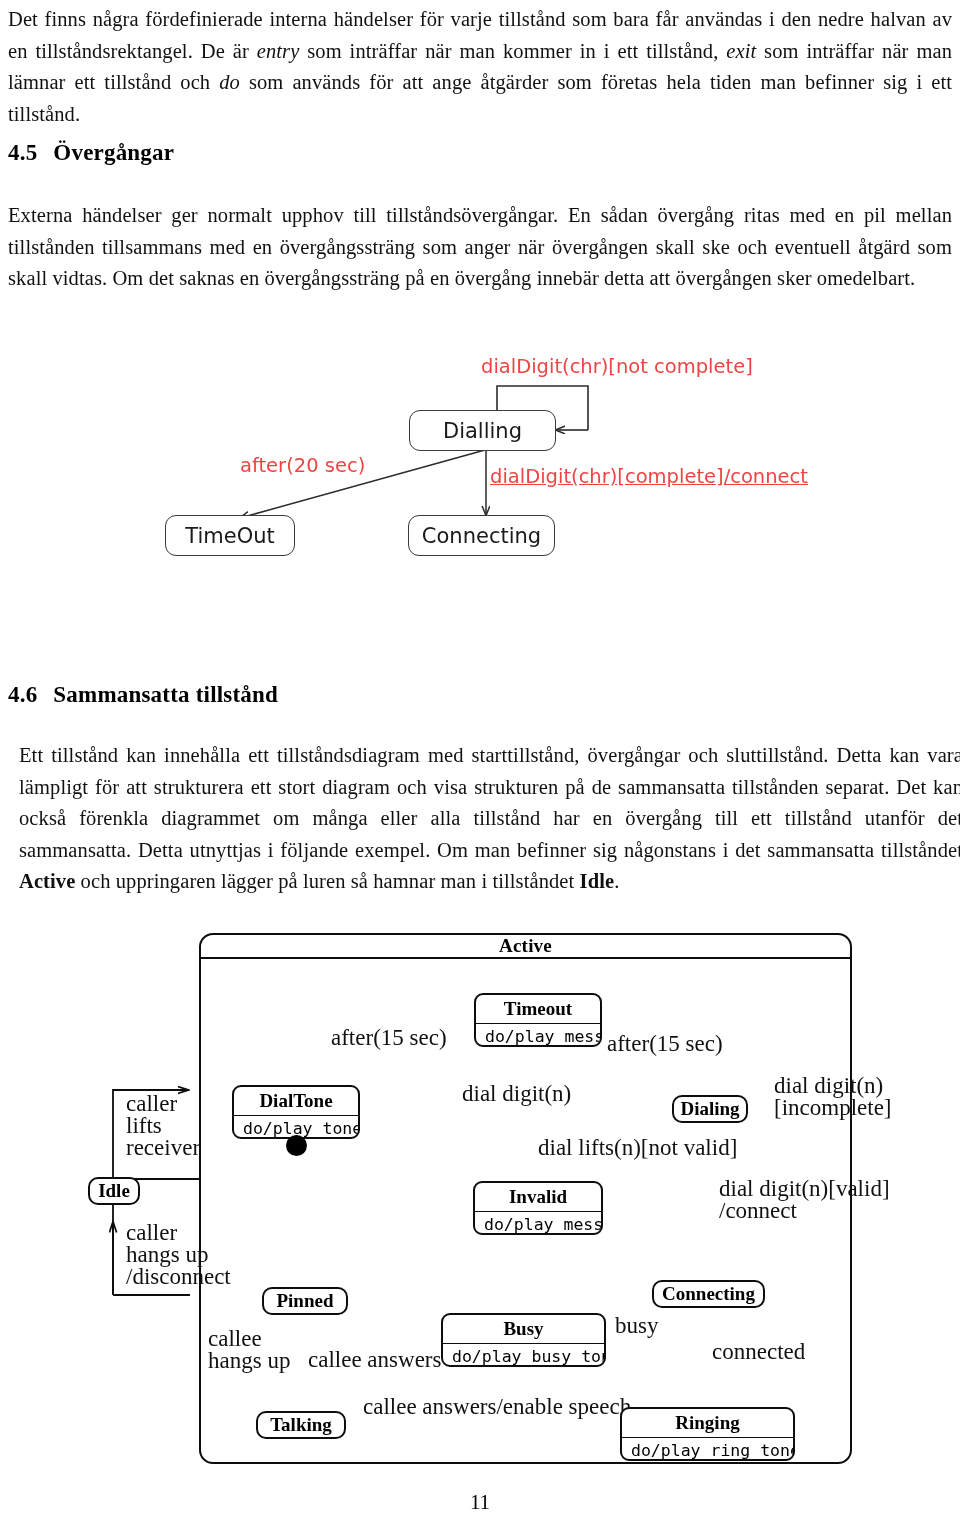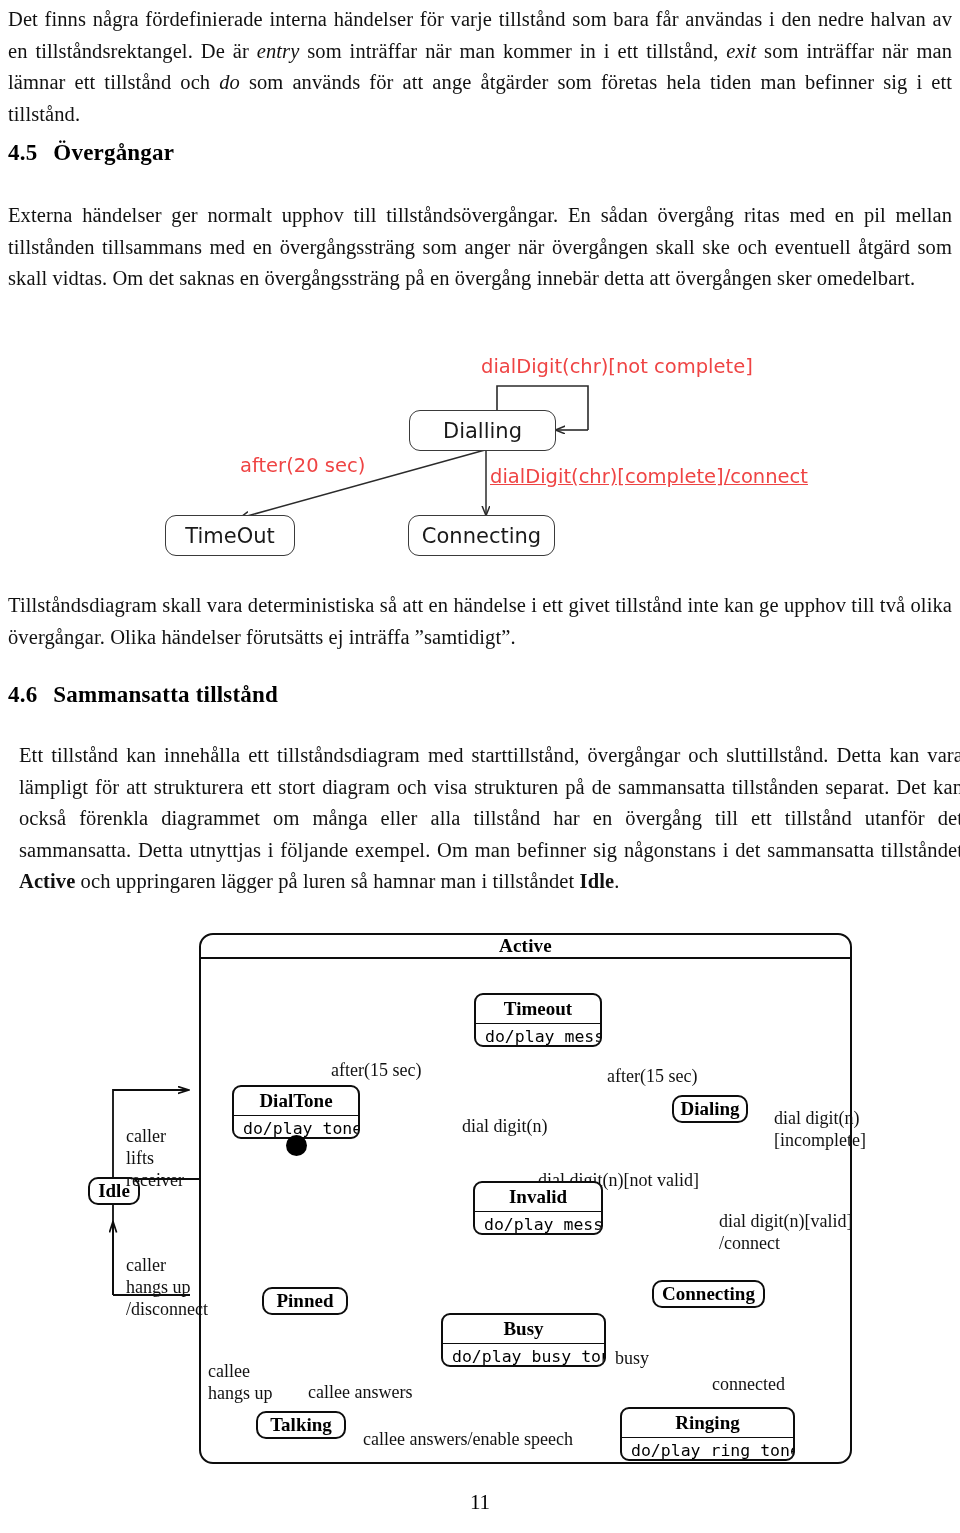--- a/index.html
+++ b/index.html
@@ -124,25 +124,24 @@
   .d2 .state.simple {
     border-radius: 10px;
     display: flex;
     align-items: center;
     justify-content: center;
   }
   .d2 .state.simple .name { border-bottom: none; padding: 2px 11px 3px 11px; }
 
   .d2 .elbl {
     position: absolute;
-    font-size: 18px;
+    font-size: 23px;
     line-height: 22px;
     color: #111111;
     white-space: nowrap;
-    margin-top: 32px;
   }
 
   .d2 .startdot {
     position: absolute;
     width: 21px;
     height: 21px;
     border-radius: 50%;
     background: #000000;
   }
 </style>
@@ -190,21 +189,20 @@
 
     <div class="node" style="left:165px; top:175px; width:130px; height:41px;">
       <span>TimeOut</span>
     </div>
 
     <div class="node" style="left:408px; top:175px; width:147px; height:41px;">
       <span>Connecting</span>
     </div>
   </div>
 
-  <div class="para" style="left:8px; top:590px; width:944px;">Tillståndsdiagram skall vara deterministiska så att en händelse i ett givet tillstånd inte kan ge upphov till två olika övergångar. Olika händelser förutsätts ej inträffa ”samtidigt”.</div>
 
   <div class="heading" style="left:8px; top:682px;">
     <span class="num">4.6</span><span>Sammansatta tillstånd</span>
   </div>
 
   <div class="para" style="left:8px; top:740px; width:944px;margin-left:11px;">
     <span>Ett tillstånd kan innehålla ett tillståndsdiagram med starttillstånd, övergångar och sluttillstånd. Detta kan vara lämpligt för att strukturera ett stort diagram och visa strukturen på de sammansatta tillstånden separat. Det kan också förenkla diagrammet om många eller alla tillstånd har en övergång till ett tillstånd utanför det sammansatta. Detta utnyttjas i följande exempel. Om man befinner sig någonstans i det sammansatta tillståndet </span><b>Active</b><span> och uppringaren lägger på luren så hamnar man i tillståndet </span><b>Idle</b><span>.</span>
   </div>
 
   <div class="diagram d2" style="left:0px; top:925px; width:960px; height:545px;">
@@ -297,21 +295,21 @@
 
     <div class="state simple" style="left:672px; top:170px; width:76px; height:28px;">
       <div class="name">Dialing</div>
     </div>
 
     <div class="elbl" style="left:774px; top:150px;">
       <div>dial digit(n)</div>
       <div>[incomplete]</div>
     </div>
 
-    <div class="elbl" style="left:538px; top:212px;">dial digit(n)[not valid]</div>
+    <div class="elbl" style="left:538px; top:212px;">dial lifts(n)[not valid]</div>
 
     <div class="state two" style="left:473px; top:256px; width:130px; height:54px;">
       <div class="name">Invalid</div>
       <div class="act">do/play message</div>
     </div>
 
     <div class="elbl" style="left:719px; top:253px;">
       <div>dial digit(n)[valid]</div>
       <div>/connect</div>
     </div>

